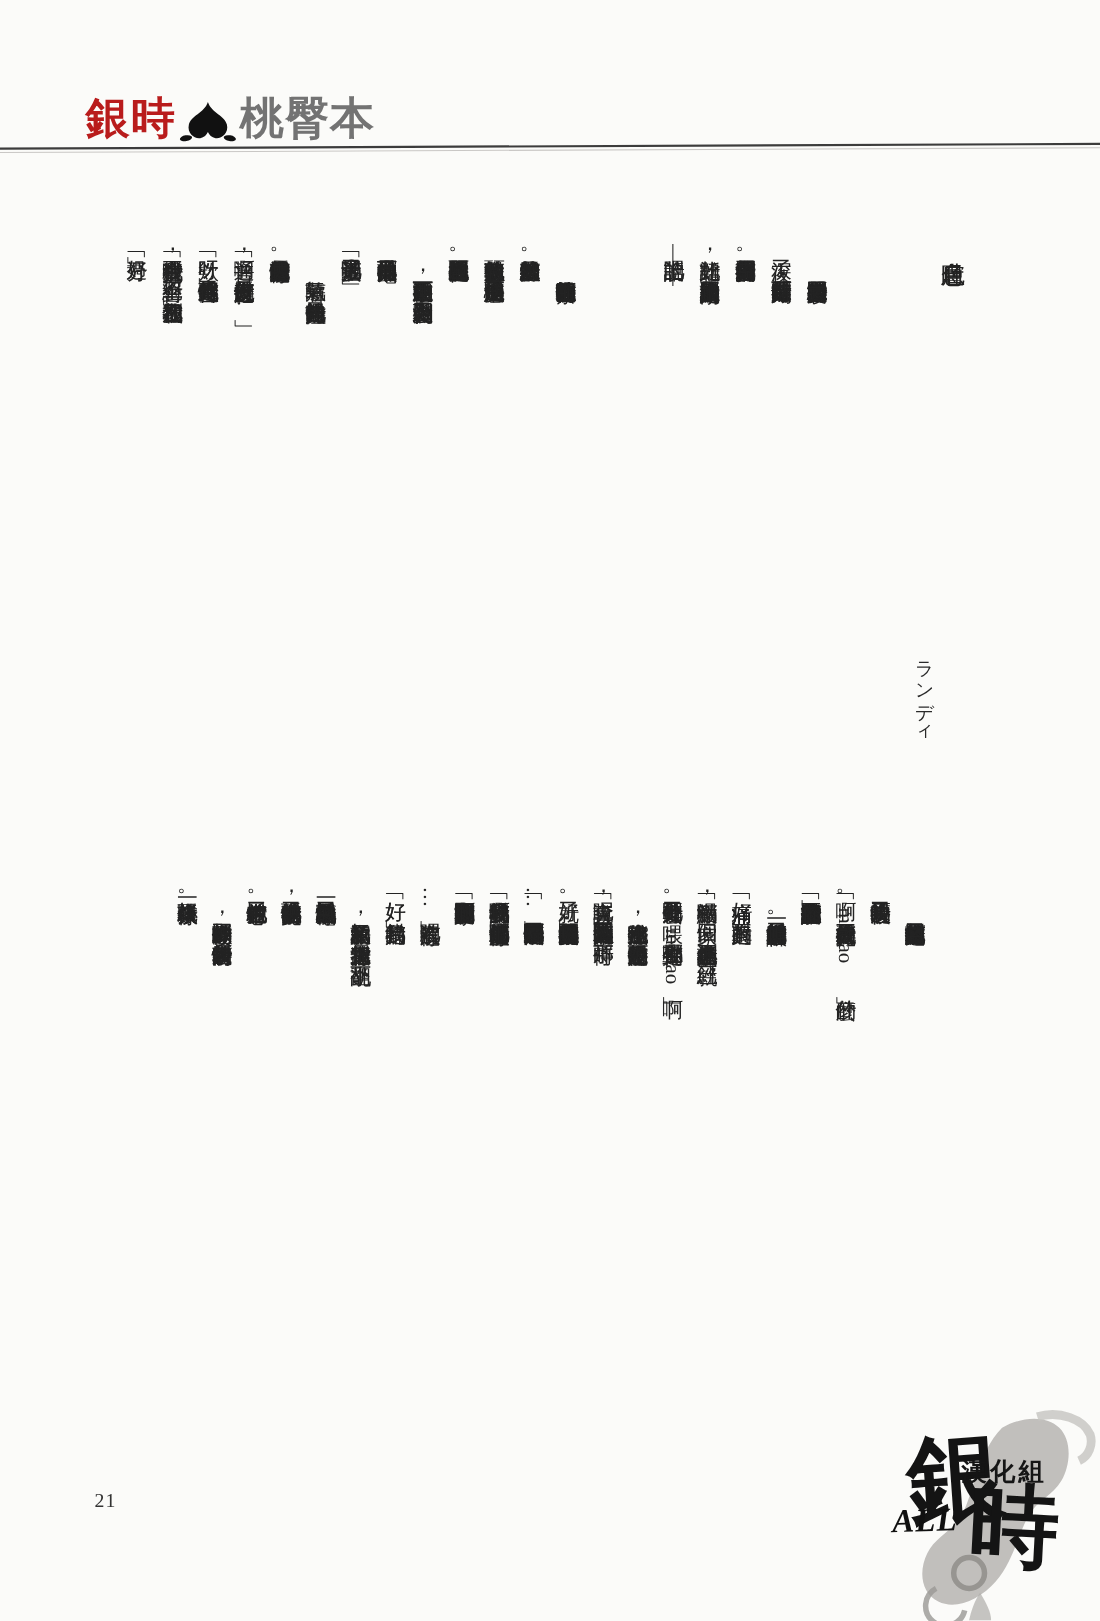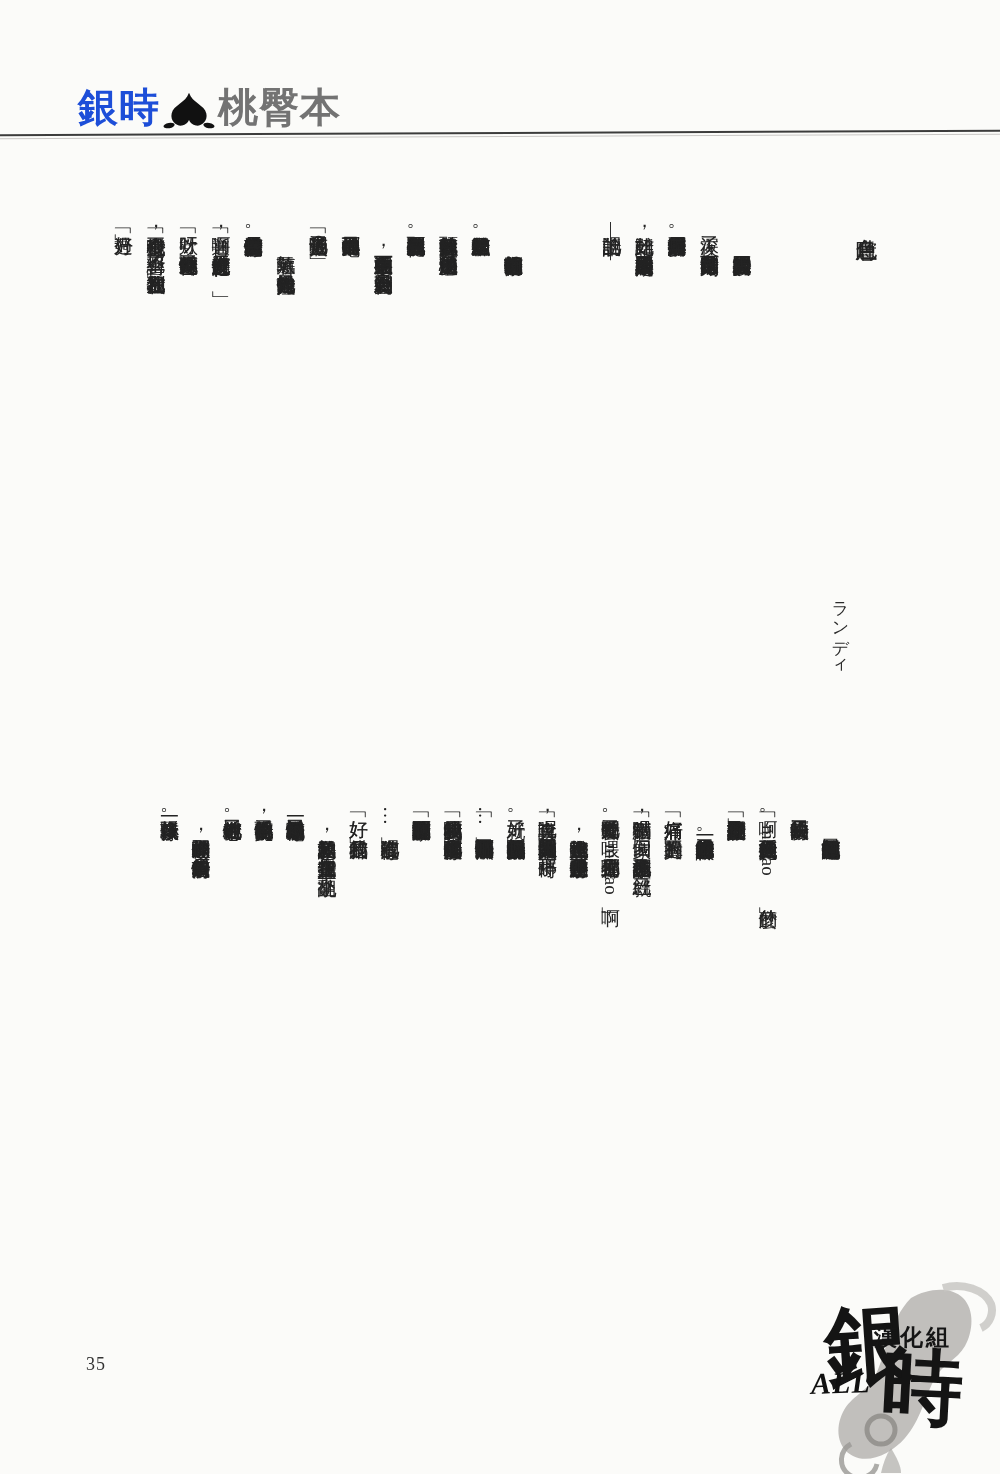--- a/index.html
+++ b/index.html
@@ -20,21 +20,21 @@
     left: 78px; top: 88px;
     display: flex;
     align-items: flex-end;
     gap: 2px;
     font-weight: bold;
     font-size: 40px;
     line-height: 1;
     letter-spacing: 1px;
     white-space: nowrap;
   }
-  .logo-series { color:#1d4ed8; }
+  .logo-series { color:#b91c1c; }
   .logo-book   { color:#737373; }
   .peach { width: 52px; height: 40px; margin: 0 1px -2px 1px; }
   .header-rule {
     position: absolute;
     left: -4px; top: 132px;
     width: 1008px; height: 2px;
     background: #3c3c3c;
     transform: rotate(-0.25deg);
   }
   .header-rule-echo {
@@ -165,21 +165,21 @@
       <p>…沒有這樣的吧」</p>
       <p>「好好　都是我的錯」</p>
       <p class="indent">和道歉的語氣相反，長穀川把背靠在牆上，胡亂坐下，</p>
       <p>毫無動靜的性器線靠著地板一樣松了口氣</p>
       <p>完全萎了的性器在銀時的手中把玩，</p>
       <p>有心情了就把他放在口中。</p>
       <p class="indent">因為那好像咬噬的動作，長穀川看著銀時的表情</p>
       <p>就好像小孩一樣緊張。</p>
     </section>
 
-  <div class="page-number">35</div>
+  <div class="page-number">21</div>
 
   <div class="stamp">
     <svg class="stamp-blob" viewBox="0 0 207 194" aria-hidden="true">
       <path d="M118,18 C135,8 158,6 170,18 C182,30 180,52 172,66 C164,80 150,84 142,98 C132,116 128,140 112,158 C98,174 76,184 60,176 C44,168 42,148 50,132 C58,116 74,112 82,96 C92,78 96,40 118,18 Z" fill="#b6b4b1" opacity="0.85"></path>
       <path d="M150,8 C170,2 192,10 198,24 C201,33 197,44 188,48" fill="none" stroke="#c6c4c1" stroke-width="8" opacity="0.8"></path>
       <circle cx="88" cy="150" r="14" fill="none" stroke="#8f8d8a" stroke-width="5" opacity="0.85"></circle>
       <path d="M58,164 a18,18 0 1 0 26,20" fill="none" stroke="#9a9895" stroke-width="5" opacity="0.8"></path>
       <path d="M98,168 C104,178 108,186 108,193 L88,193 C90,184 93,175 98,168 Z" fill="#aeaca9" opacity="0.7"></path>
     </svg>
     <span class="stamp-char stamp-gin">銀</span>

